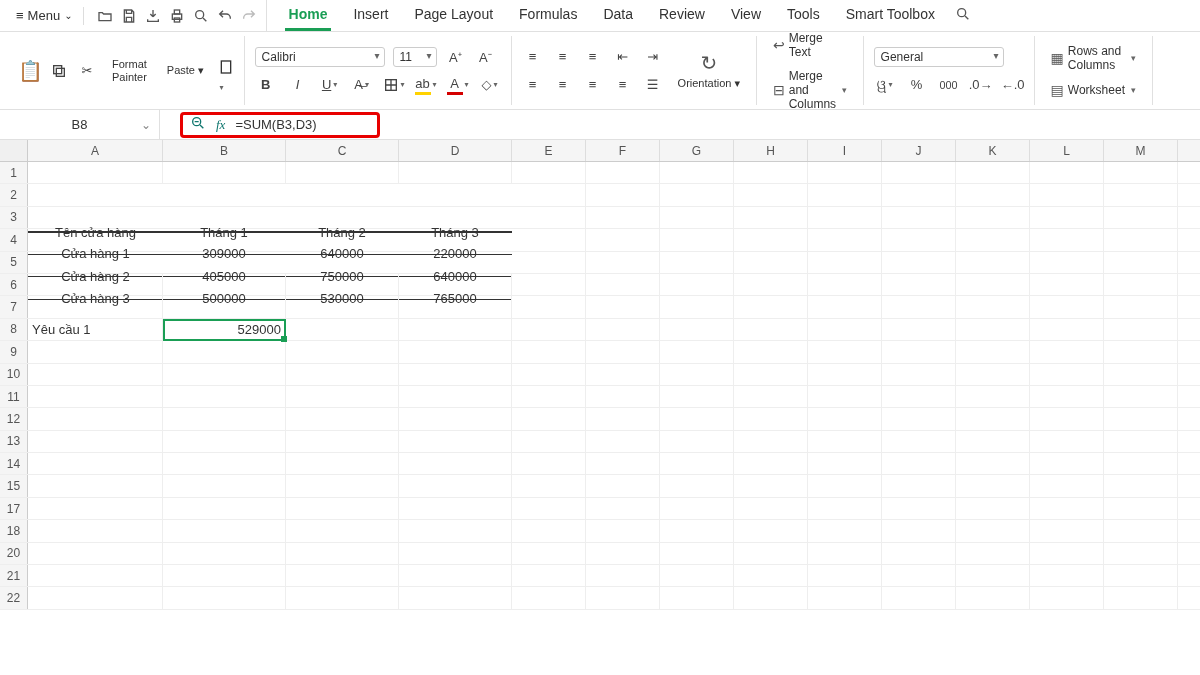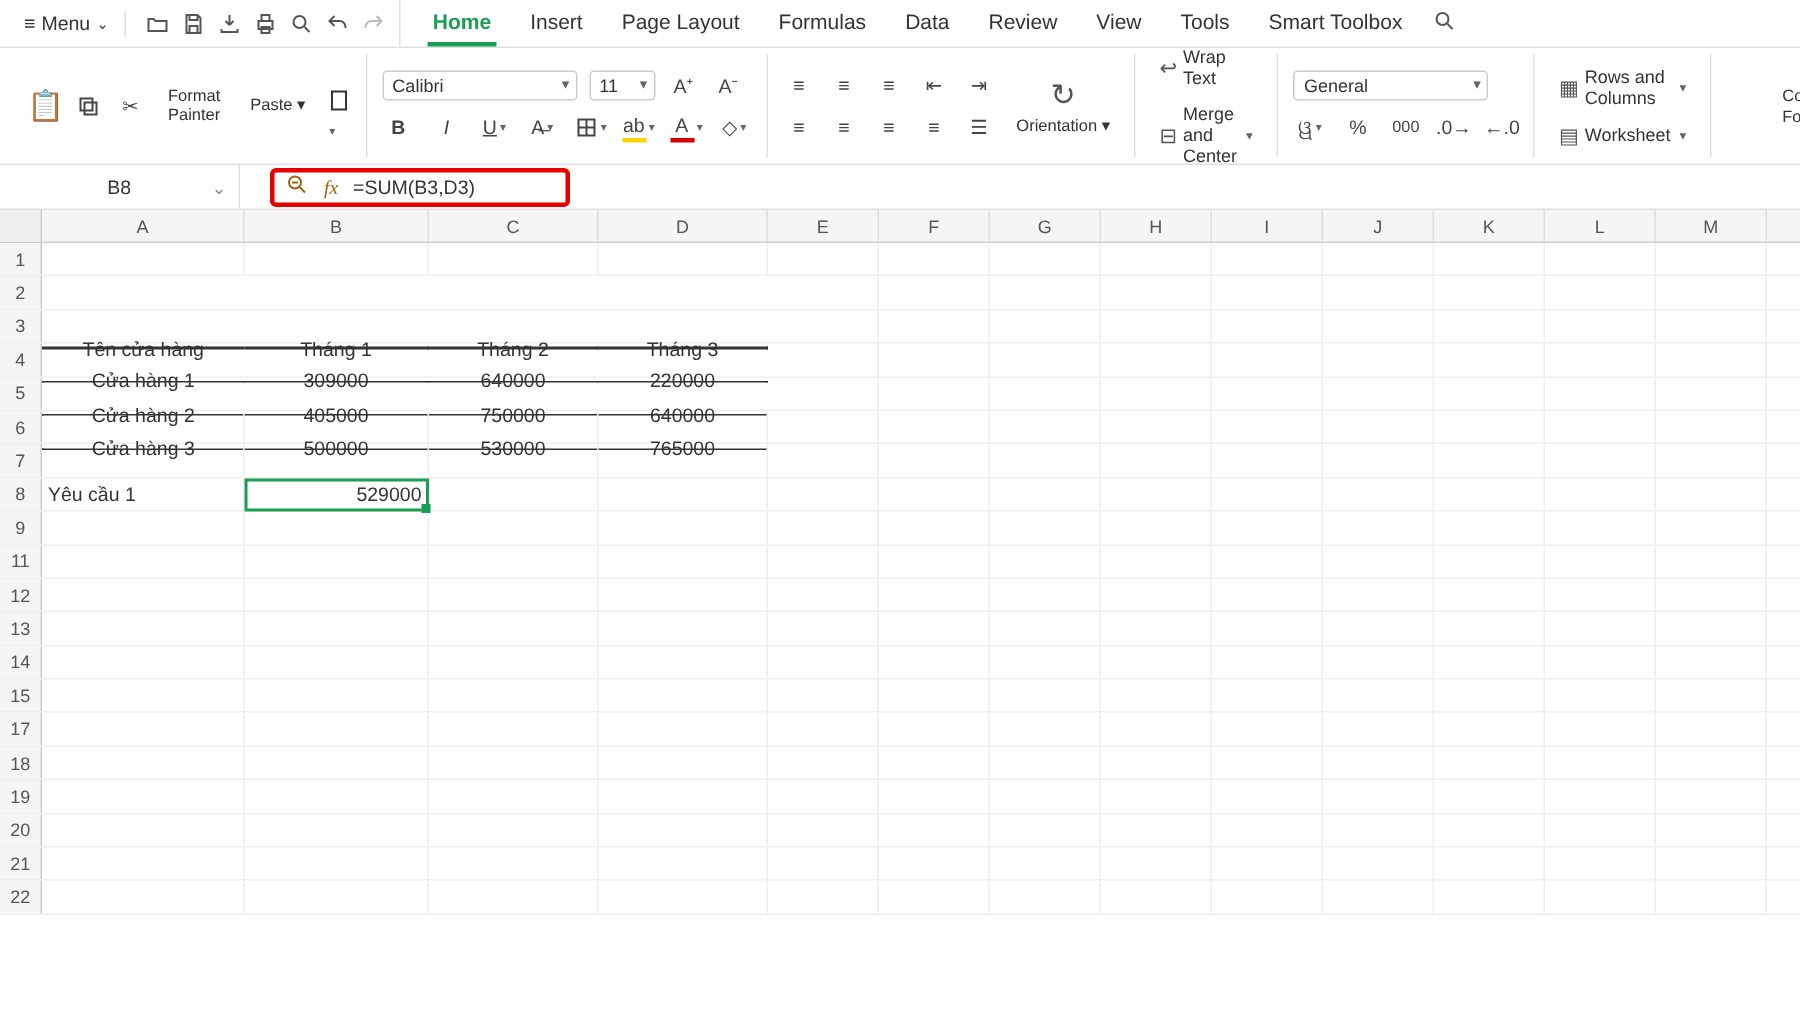--- a/index.html
+++ b/index.html
@@ -32,21 +32,21 @@
 .hbtn .ico { font-size: 14px; color: #555; }
 .hbtn.dd::after { content: "▾"; font-size: 9px; margin-left: 2px; color: #666; }
 
 
 .fbar-row { display: flex; align-items: center; height: 30px; border-bottom: 1px solid #e0e0e0; }
 .namebox { width: 160px; display: flex; align-items: center; justify-content: center; border-right: 1px solid #e0e0e0; height: 100%; position: relative; font-size: 13px; }
 .namebox::after { content: "⌄"; position: absolute; right: 8px; color: #888; font-size: 12px; }
 .fbar-wrap { position: relative; flex: 1; display: flex; align-items: center; height: 100%; }
 .fbar-highlight { position: absolute; left: 20px; top: 2px; height: 26px; width: 200px; border: 3px solid #e80000; border-radius: 4px; pointer-events: none; }
 .fbar { display: flex; align-items: center; gap: 10px; padding-left: 30px; height: 100%; }
-.fbar .zoom-ico, .fbar .fx { color: #a16207; font-size: 13px; cursor: pointer; }
+.fbar .zoom-ico, .fbar .fx { color: #0f766e; font-size: 13px; cursor: pointer; }
 .fbar .fx { font-style: italic; font-family: serif; }
 .fbar .formula-text { font-size: 13px; color: #333; }
 
 
 .grid-wrap { position: relative; overflow: hidden; width: 1200px; }
 .colheads { display: flex; height: 22px; background: #f5f5f5; border-bottom: 1px solid #ccc; }
 .corner { width: 28px; border-right: 1px solid #ccc; background: #f0f0f0; }
 .colhead { border-right: 1px solid #ddd; display: flex; align-items: center; justify-content: center; font-size: 12px; color: #555; cursor: pointer; }
 .colA { width: 135px; } .colB { width: 123px; } .colC { width: 113px; } .colD { width: 113px; }
 .colStd { width: 74px; }
@@ -219,25 +219,25 @@
     <div class="vbtn">
       <span class="ico">↻</span>
       <span class="lbl"><span>Orientation</span> ▾</span>
     </div>
   </div>
 
   <div class="rgroup">
     <div class="rowstack" style="gap:6px;">
       <div class="hbtn">
           <span class="ico">↩</span>
-          <span>Wrap Text</span>
+          <span>Merge Text</span>
         </div>
       <div class="hbtn dd">
           <span class="ico">⊟</span>
-          <span>Merge and Center</span>
+          <span>Merge and Columns</span>
         </div>
     </div>
   </div>
 
   <div class="rgroup">
     <div class="rowstack" style="gap:8px;">
       <div class="sel" style="width:130px;">General</div>
       <div class="rowicons" style="gap:10px;">
         <span class="ibtn dd">ୱ</span>
         <span>%</span>
@@ -443,20 +443,36 @@
         <div class="cell colStd"></div>
         <div class="cell colStd"></div>
         <div class="cell colStd"></div>
         <div class="cell colStd"></div>
         <div class="cell colStd"></div>
         <div class="cell colStd"></div>
         <div class="cell colStd"></div>
         <div class="cell colStd"></div>
       </div>
       <div class="row">
+        <div class="rowhead">10</div>
+        <div class="cell colA"></div>
+        <div class="cell colB"></div>
+        <div class="cell colC"></div>
+        <div class="cell colD"></div>
+        <div class="cell colStd"></div>
+        <div class="cell colStd"></div>
+        <div class="cell colStd"></div>
+        <div class="cell colStd"></div>
+        <div class="cell colStd"></div>
+        <div class="cell colStd"></div>
+        <div class="cell colStd"></div>
+        <div class="cell colStd"></div>
+        <div class="cell colStd"></div>
+      </div>
+      <div class="row">
         <div class="rowhead">11</div>
         <div class="cell colA"></div>
         <div class="cell colB"></div>
         <div class="cell colC"></div>
         <div class="cell colD"></div>
         <div class="cell colStd"></div>
         <div class="cell colStd"></div>
         <div class="cell colStd"></div>
         <div class="cell colStd"></div>
         <div class="cell colStd"></div>
@@ -540,36 +556,20 @@
         <div class="cell colStd"></div>
         <div class="cell colStd"></div>
         <div class="cell colStd"></div>
         <div class="cell colStd"></div>
         <div class="cell colStd"></div>
         <div class="cell colStd"></div>
         <div class="cell colStd"></div>
       </div>
       <div class="row">
         <div class="rowhead">18</div>
-        <div class="cell colA"></div>
-        <div class="cell colB"></div>
-        <div class="cell colC"></div>
-        <div class="cell colD"></div>
-        <div class="cell colStd"></div>
-        <div class="cell colStd"></div>
-        <div class="cell colStd"></div>
-        <div class="cell colStd"></div>
-        <div class="cell colStd"></div>
-        <div class="cell colStd"></div>
-        <div class="cell colStd"></div>
-        <div class="cell colStd"></div>
-        <div class="cell colStd"></div>
-      </div>
-      <div class="row">
-        <div class="rowhead">19</div>
         <div class="cell colA"></div>
         <div class="cell colB"></div>
         <div class="cell colC"></div>
         <div class="cell colD"></div>
         <div class="cell colStd"></div>
         <div class="cell colStd"></div>
         <div class="cell colStd"></div>
         <div class="cell colStd"></div>
         <div class="cell colStd"></div>
         <div class="cell colStd"></div>

